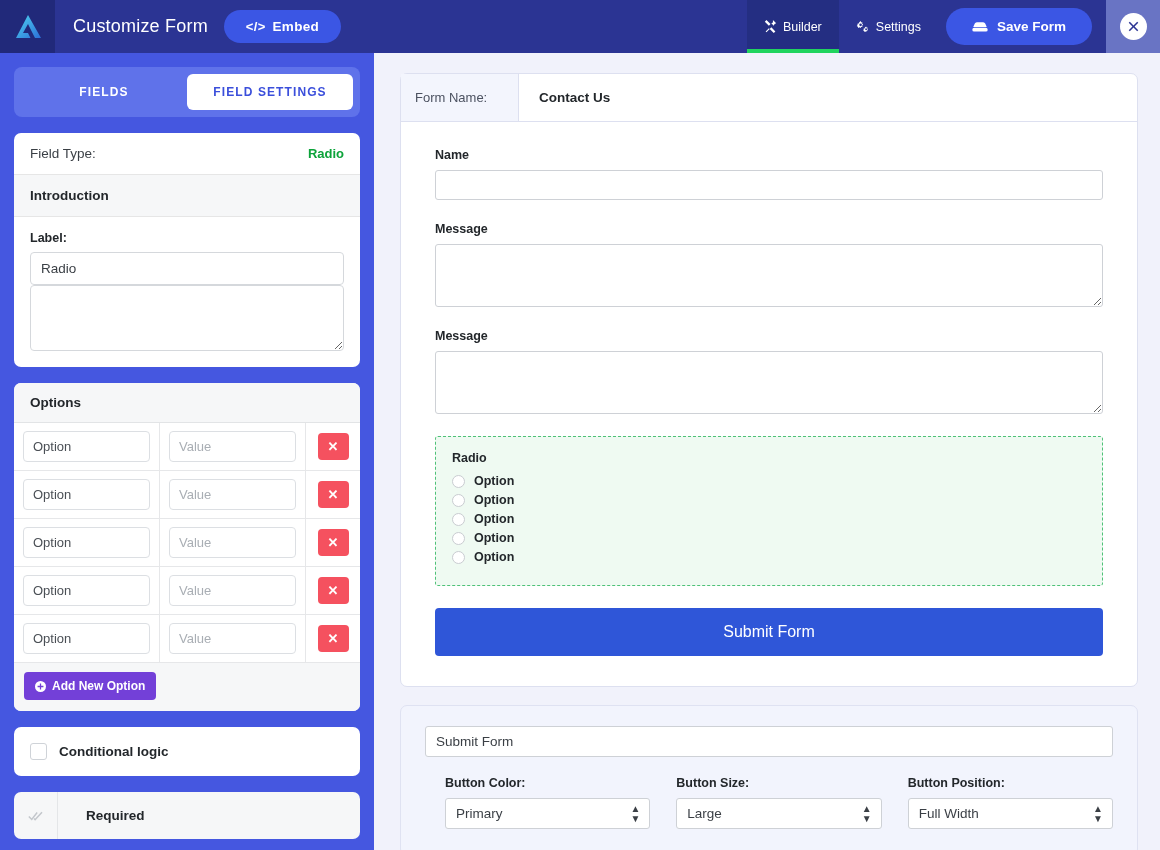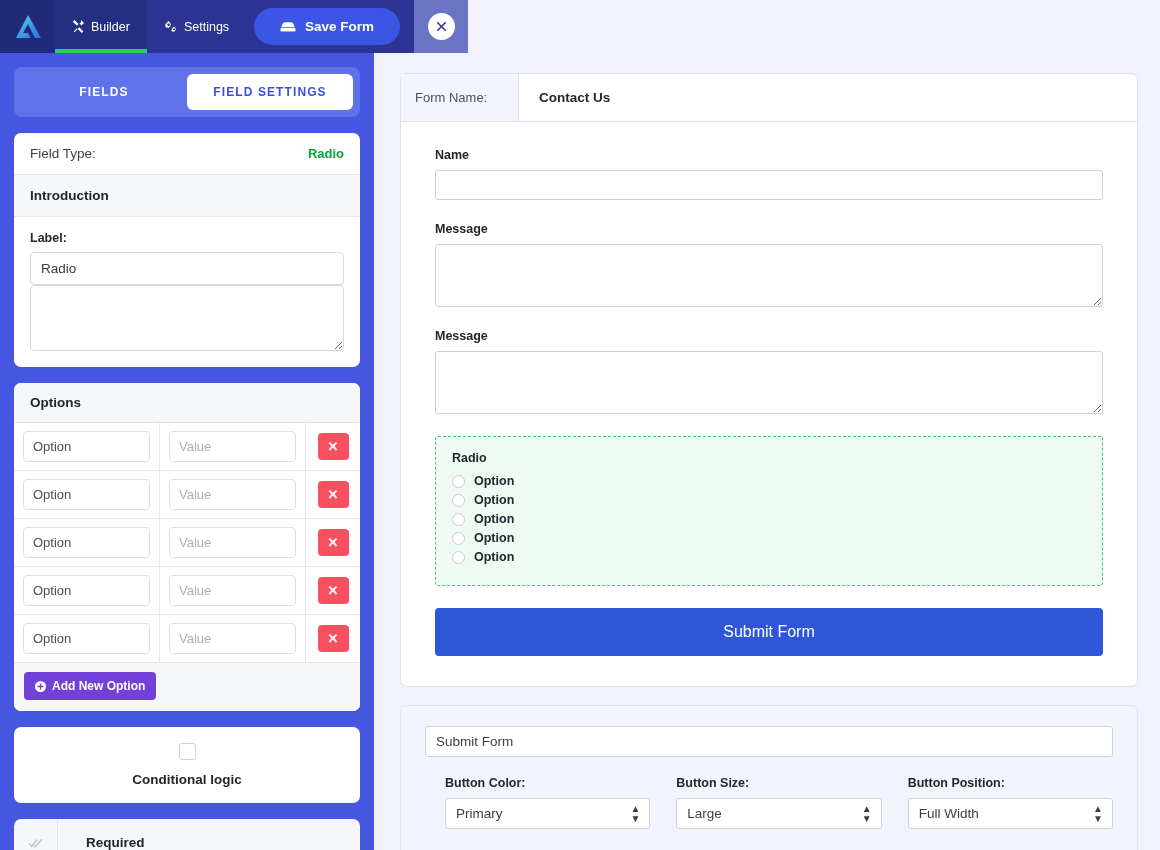--- a/index.html
+++ b/index.html
@@ -122,21 +122,21 @@
   }
   .opt-foot { background:#f6f7f8; padding: 9px 10px 11px; }
   .add-opt {
     background:#7340d8; color:#fff; border:none; border-radius:4px;
     padding: 7px 11px; font-size:12px; font-weight:bold; cursor:pointer;
     display:inline-flex; align-items:center; gap:6px;
     font-family:"Liberation Sans", sans-serif;
   }
   .cond-card {
     background:#fff; border-radius:7px; margin-bottom:16px;
-    padding: 16px; display:flex; align-items:center; gap:12px;flex-direction:column;
+    padding: 16px; display:flex; align-items:center; gap:12px;
   }
   .cbx {
     width:17px; height:17px; border:1px solid #cfd3d8; border-radius:3px; background:#fff;
     flex:0 0 17px; cursor:pointer;
   }
   .cond-label { font-size:13.5px; font-weight:bold; color:#23272b; }
   .req-card {
     background:#f6f7f8; border-radius:7px; display:flex; align-items:stretch;
     overflow:hidden; margin-bottom:16px;
   }
@@ -220,20 +220,27 @@
     <div class="logo-box">
       <svg class="logo-glyph" viewBox="0 0 30 28">
         <defs>
           <linearGradient id="lg" x1="0" y1="0" x2="1" y2="1">
             <stop offset="0%" stop-color="#4fd4f0"></stop>
               <stop offset="100%" stop-color="#2b6fd8"></stop>
           </linearGradient>
         </defs>
         <path d="M15 2 L28 25 L22 25 L15 11 L10 20 L15 20 L17.5 25 L3 25 Z" fill="url(#lg)"></path>
       </svg>
+    </div>
+    <div class="header-left">
+      <span class="app-title">Customize Form</span>
+      <span class="embed-btn">
+        <span class="code-ico">&lt;/&gt;</span>
+        <span>Embed</span>
+      </span>
     </div>
     <div class="header-right">
       <div class="hdr-tab active">
         <svg width="13" height="13" viewBox="0 0 16 16" fill="#fff">
           <path d="M1 2l2-2 5 5-2 2zM11 0l4 4-2 1-1 2-3-3 2-1zM9 9l5 5-2 2-5-5zM2 14l4-4 1 1-4 4z"></path>
         </svg>
         <span>Builder</span>
       </div>
       <div class="hdr-tab">
         <svg width="14" height="13" viewBox="0 0 18 16" fill="#fff">

